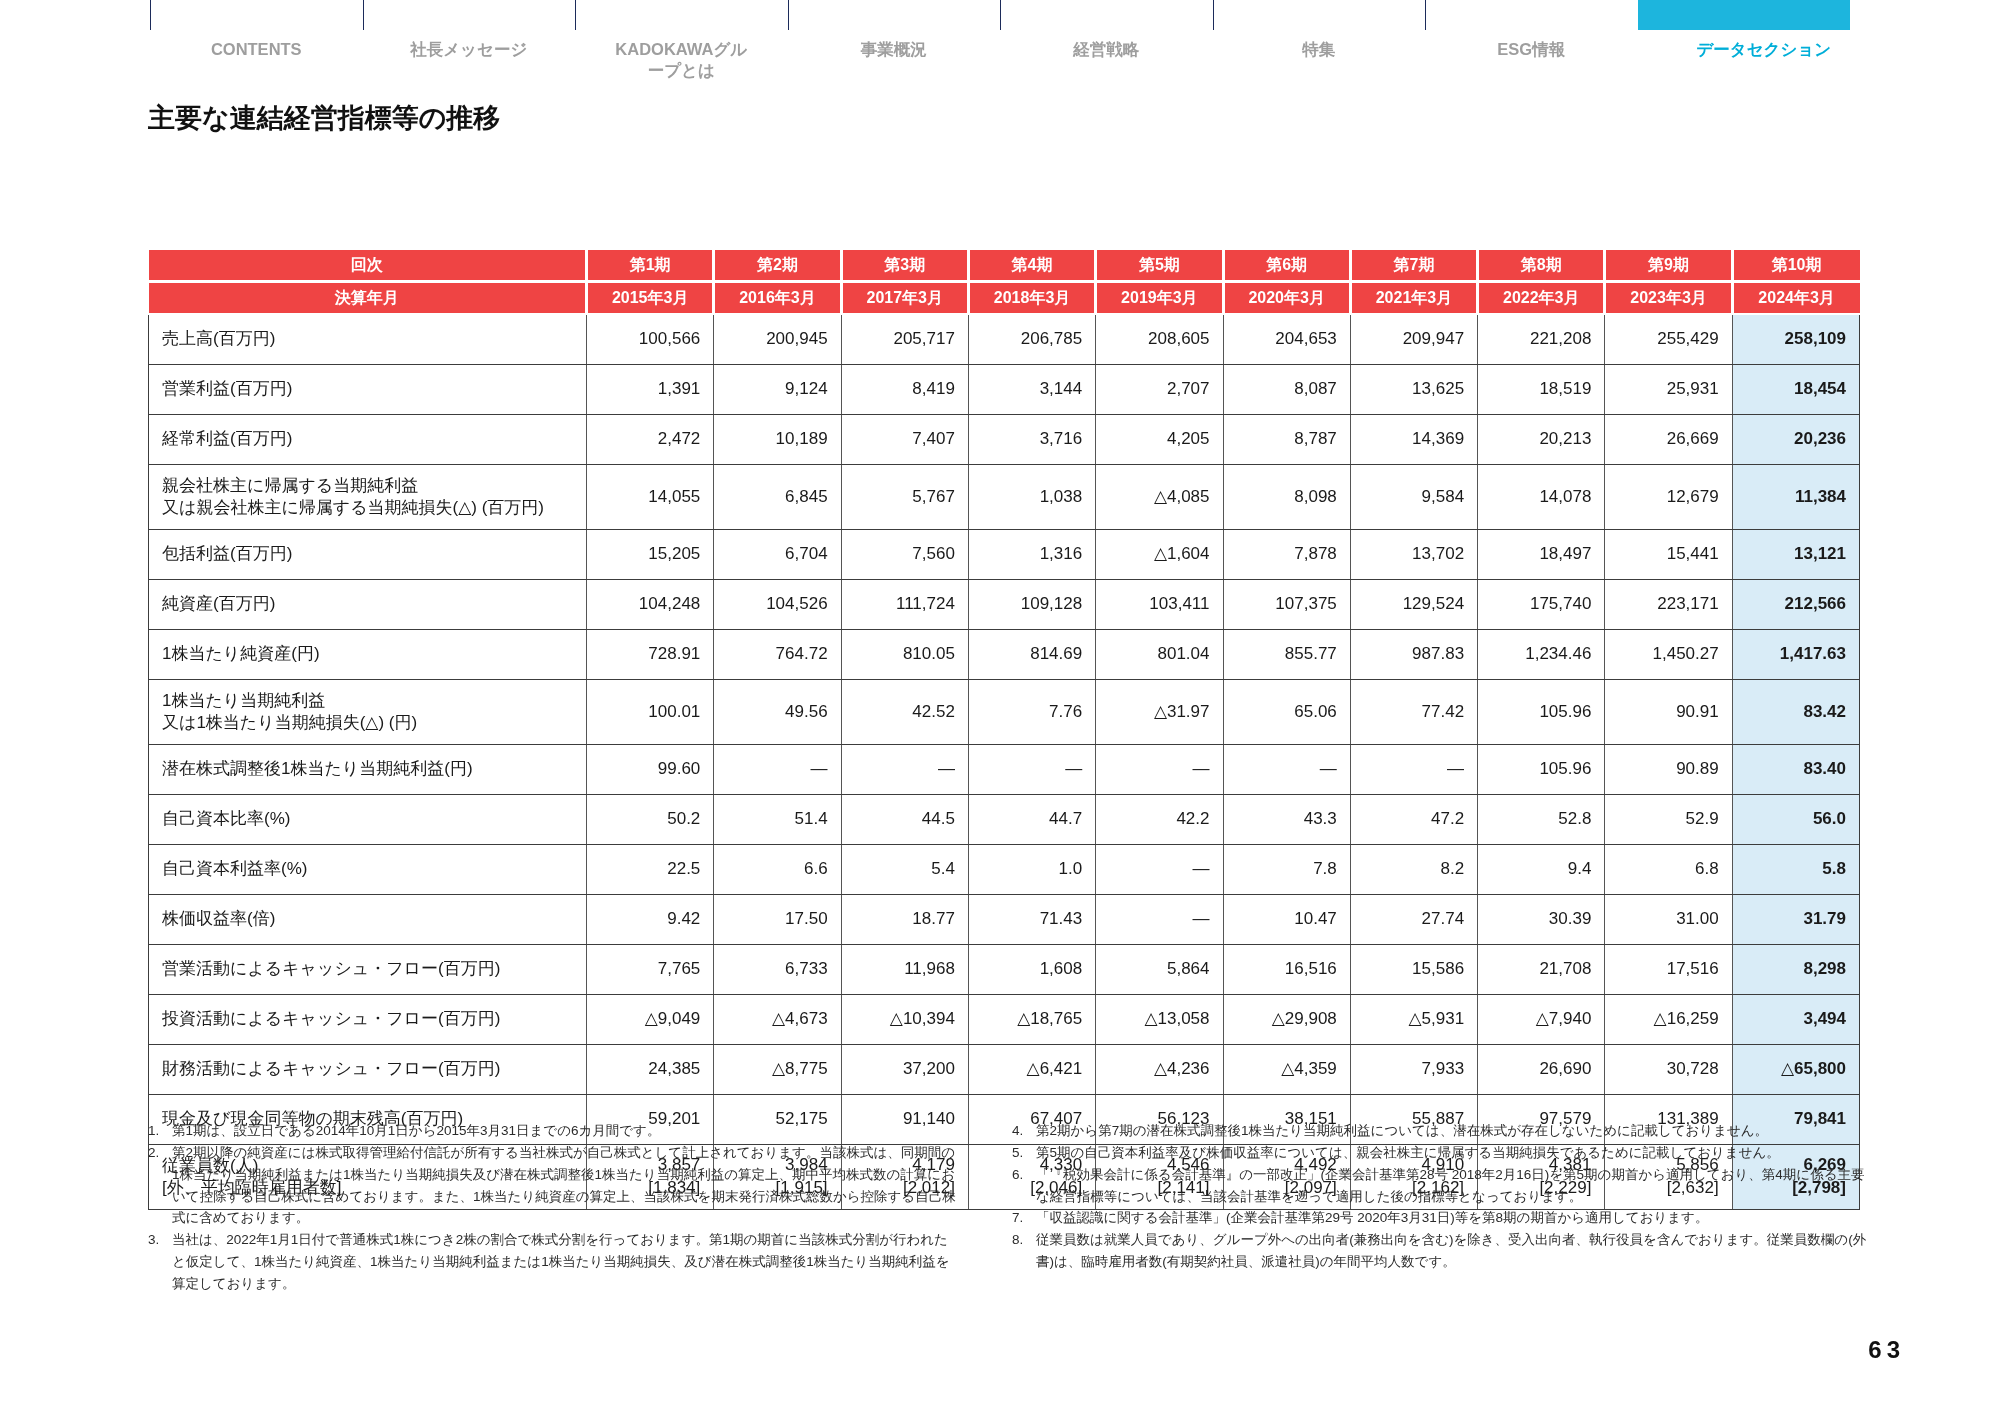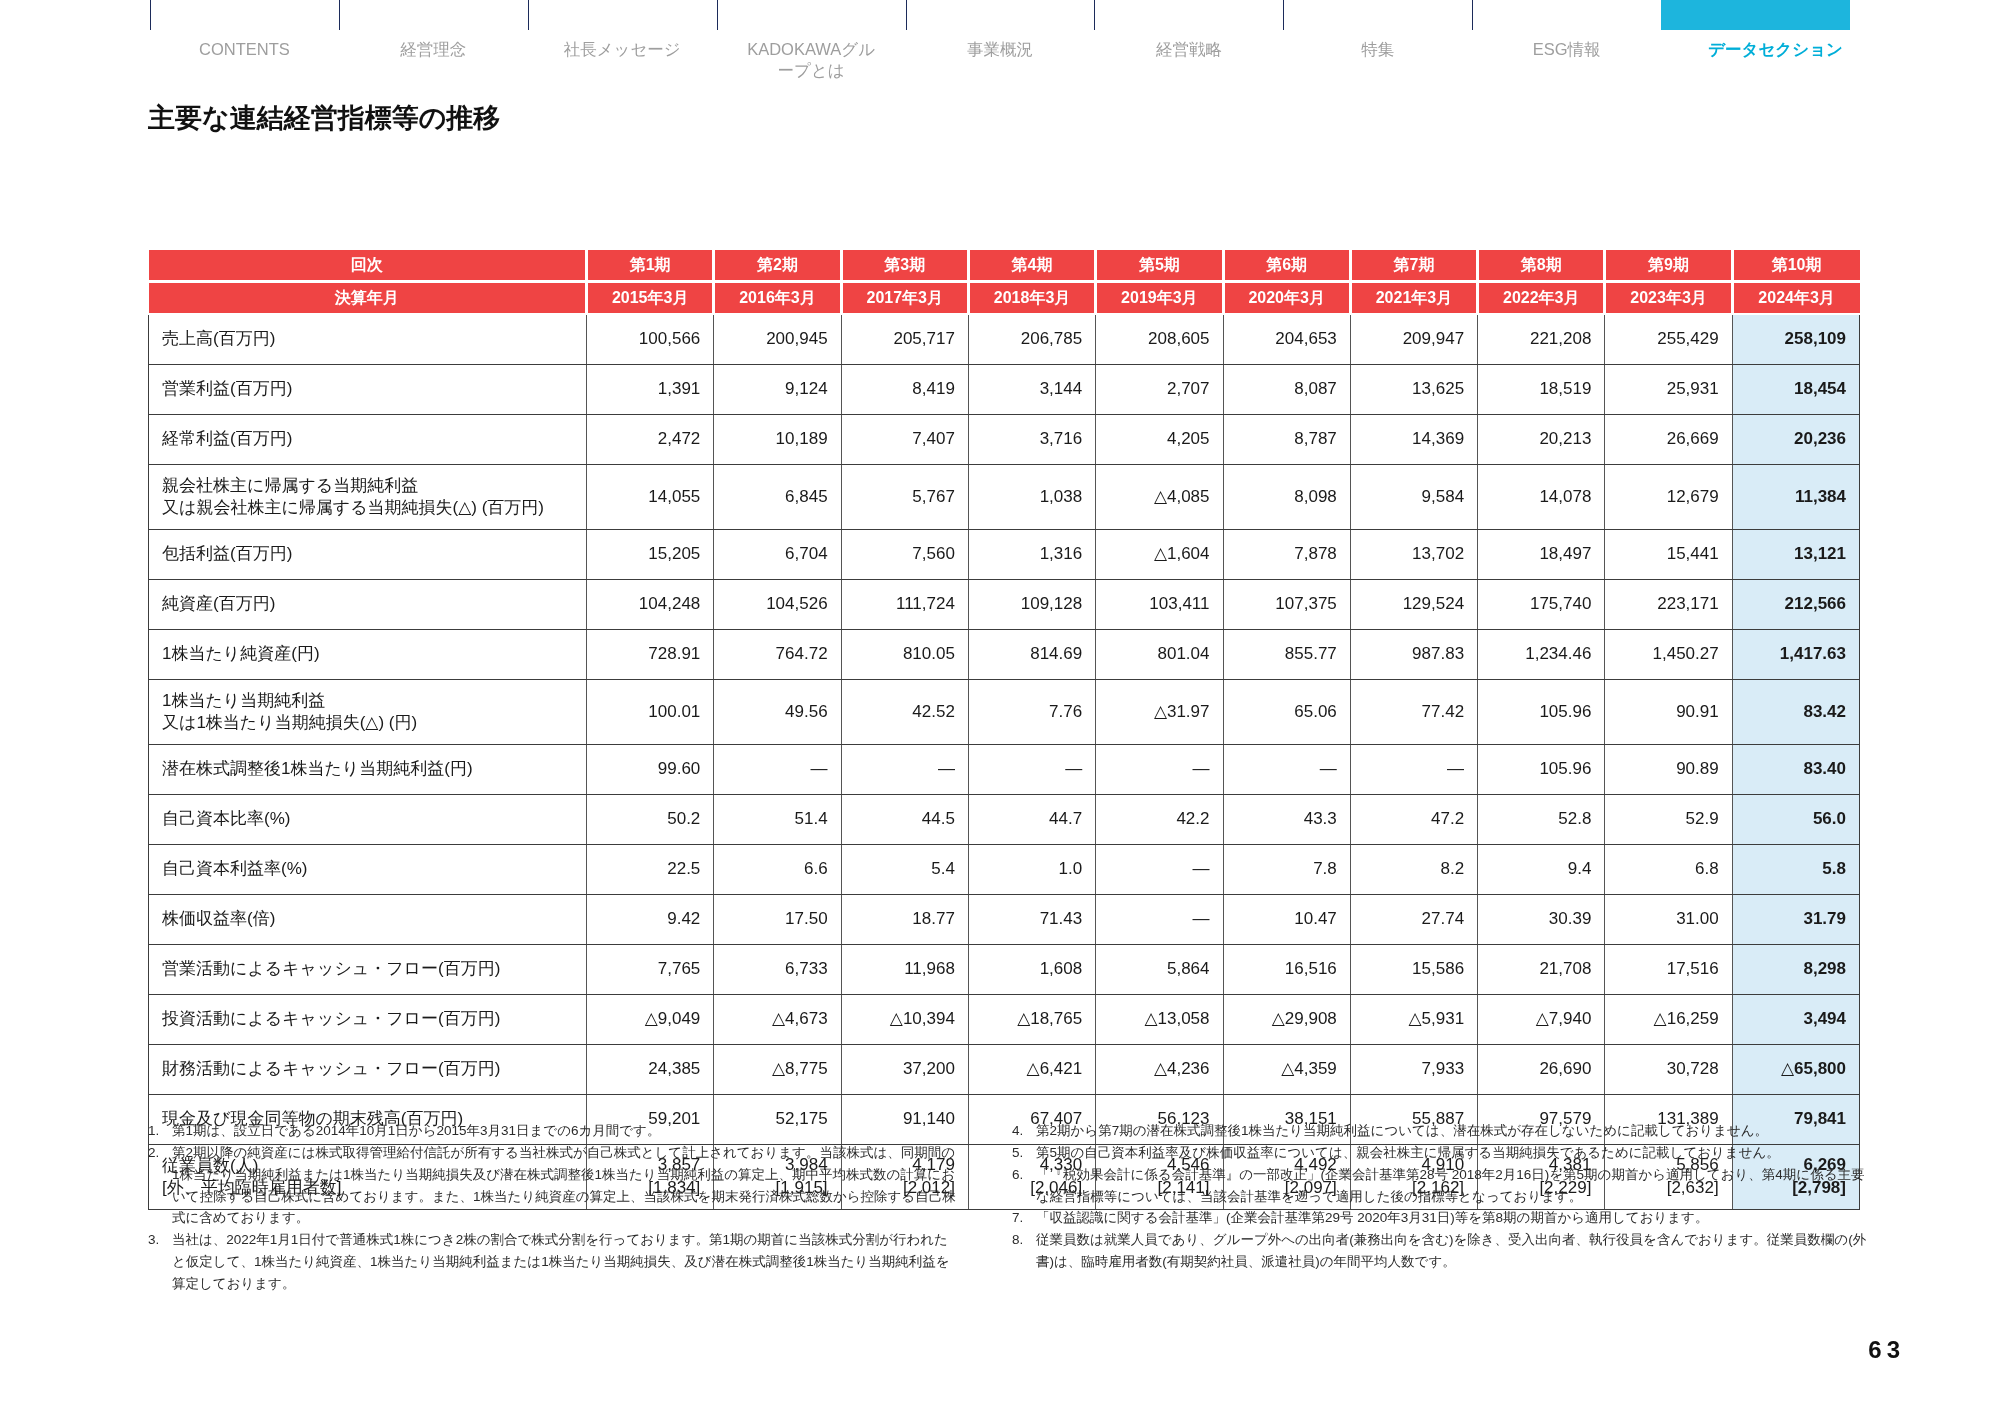--- a/index.html
+++ b/index.html
@@ -7,21 +7,21 @@
         font-family:"Liberation Sans","DejaVu Sans",sans-serif;color:#1a1a1a;}
 
   
   .topnav{position:absolute;top:0;left:0;width:2000px;box-sizing:border-box;
           padding:0 150px;display:flex;}
   .tab{flex:1;text-align:center;cursor:pointer;}
   .tab-bar{height:30px;border-left:1.5px solid #1c2b5a;}
   .tab:last-child .tab-bar{border-right:0;}
   .tab.active .tab-bar{background:#1db5dd;border-left:0;}
   .tab-label{margin-top:9px;font-size:16.5px;line-height:1.3;color:#9e9e9e;
-             display:inline-block;max-width:140px;}
+             display:inline-block;max-width:140px;font-weight:bold;}
   .tab.active .tab-label{color:#00aed8;font-weight:bold;margin-left:40px;}
 
   
   .title{position:absolute;left:148px;top:100px;margin:0;font-size:27px;font-weight:bold;color:#111;}
 
   
   table.kpi{position:absolute;left:148px;top:250px;width:1712px;table-layout:fixed;
             border-collapse:collapse;}
   table.kpi col.c-label{width:437px;}
   table.kpi col.c-data{width:127px;}
@@ -54,21 +54,20 @@
   .pagenum{position:absolute;right:95px;top:1336px;font-size:24px;font-weight:600;
            letter-spacing:5px;color:#111;}
 </style>
 </head>
 <body>
 
 <div class="page">
 
   <nav class="topnav" id="topnav">
       <div class="tab"><div class="tab-bar"></div><div class="tab-label">CONTENTS</div></div>
-      <div class="tab"><div class="tab-bar"></div><div class="tab-label">経営理念</div></div>
       <div class="tab"><div class="tab-bar"></div><div class="tab-label">社長メッセージ</div></div>
       <div class="tab"><div class="tab-bar"></div><div class="tab-label">KADOKAWAグループとは</div></div>
       <div class="tab"><div class="tab-bar"></div><div class="tab-label">事業概況</div></div>
       <div class="tab"><div class="tab-bar"></div><div class="tab-label">経営戦略</div></div>
       <div class="tab"><div class="tab-bar"></div><div class="tab-label">特集</div></div>
       <div class="tab"><div class="tab-bar"></div><div class="tab-label">ESG情報</div></div>
       <div class="tab active"><div class="tab-bar"></div><div class="tab-label">データセクション</div></div>
     </nav>
 
   <h1 class="title">主要な連結経営指標等の推移</h1>

